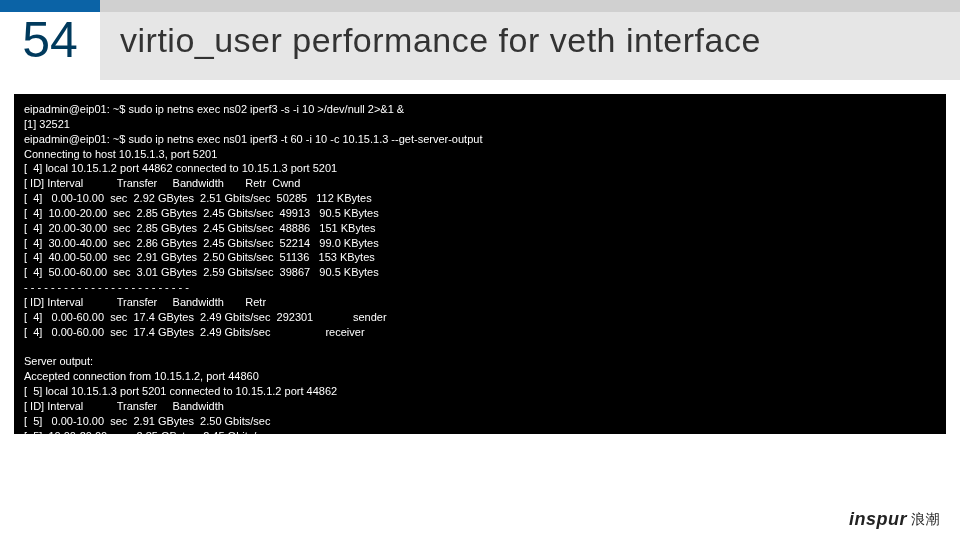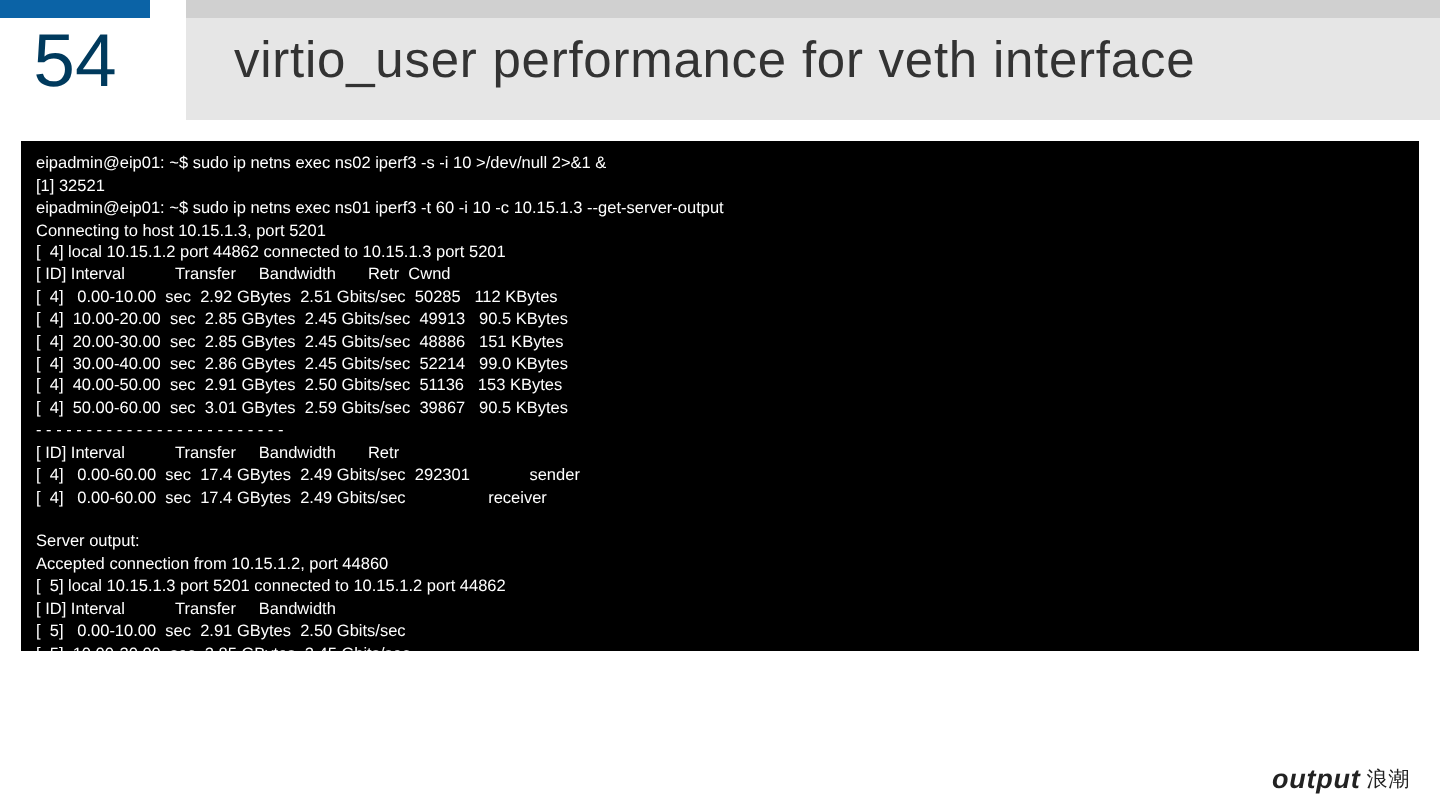--- a/index.html
+++ b/index.html
@@ -8,39 +8,38 @@
       height: 540px;
       font-family: Arial, sans-serif;
       background: #fff;
       position: relative;
       overflow: hidden;
     }
     .header-bar {
       display: flex;
       height: 80px;
       align-items: stretch;
-      gap: 24px;
     }
     .slide-number {
       width: 100px;
       background: #fff;
       color: #003a5d;
       font-size: 50px;
       font-weight: 300;
       display: flex;
       align-items: center;
       justify-content: center;
       border-right: 0;
     }
     .title-wrap {
       flex: 1;
       background: linear-gradient(to bottom, #d0d0d0 0%, #d0d0d0 15%, #e6e6e6 15%, #e6e6e6 100%);
       display: flex;
       align-items: center;
-      padding-left: 32px;
+      padding-left: 20px;
       position: relative;
     }
     .title-wrap::before {
       content: '';
       position: absolute;
       left: 0; top: 0;
       width: 0; height: 0;
     }
     .title {
       font-size: 34px;
@@ -119,14 +118,14 @@
 [  5] local 10.15.1.3 port 5201 connected to 10.15.1.2 port 44862
 [ ID] Interval           Transfer     Bandwidth
 [  5]   0.00-10.00  sec  2.91 GBytes  2.50 Gbits/sec
 [  5]  10.00-20.00  sec  2.85 GBytes  2.45 Gbits/sec
 [  5]  20.00-30.00  sec  2.85 GBytes  2.45 Gbits/sec
 [  5]  30.00-40.00  sec  2.86 GBytes  2.45 Gbits/sec
 [  5]  40.00-50.00  sec  2.90 GBytes  2.50 Gbits/sec
 [  5]  50.00-60.00  sec  3.01 GBytes  2.59 Gbits/sec</div>
 
 <div class="footer-logo">
-  <span>output</span><span class="cn">浪潮</span>
+  <span>inspur</span><span class="cn">浪潮</span>
 </div>
 
 </body></html>

